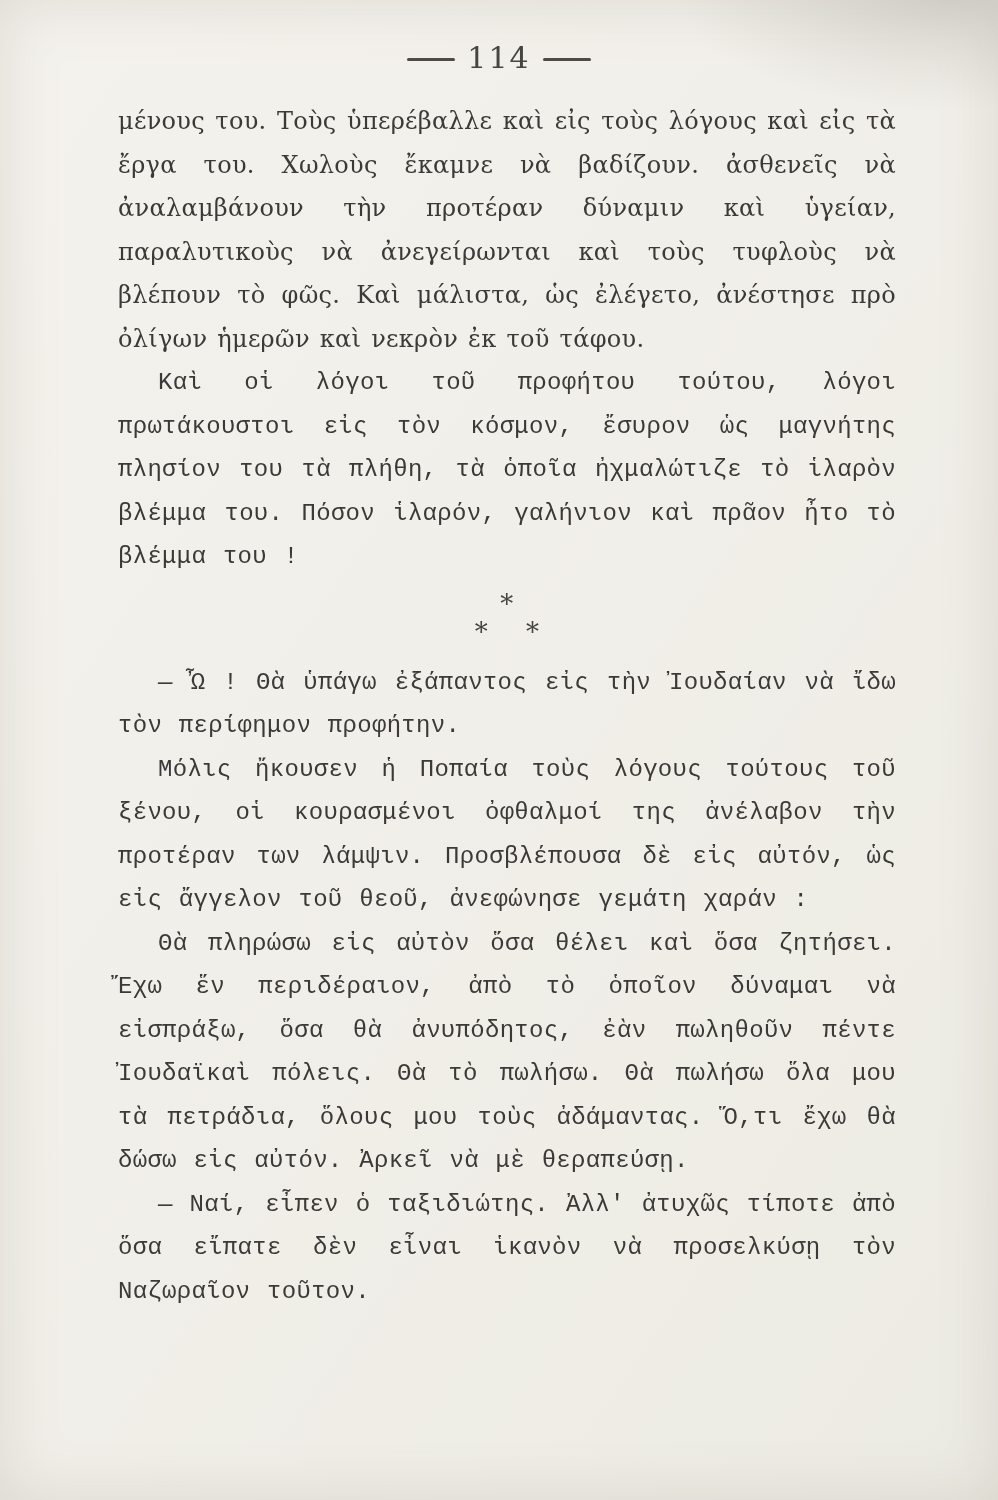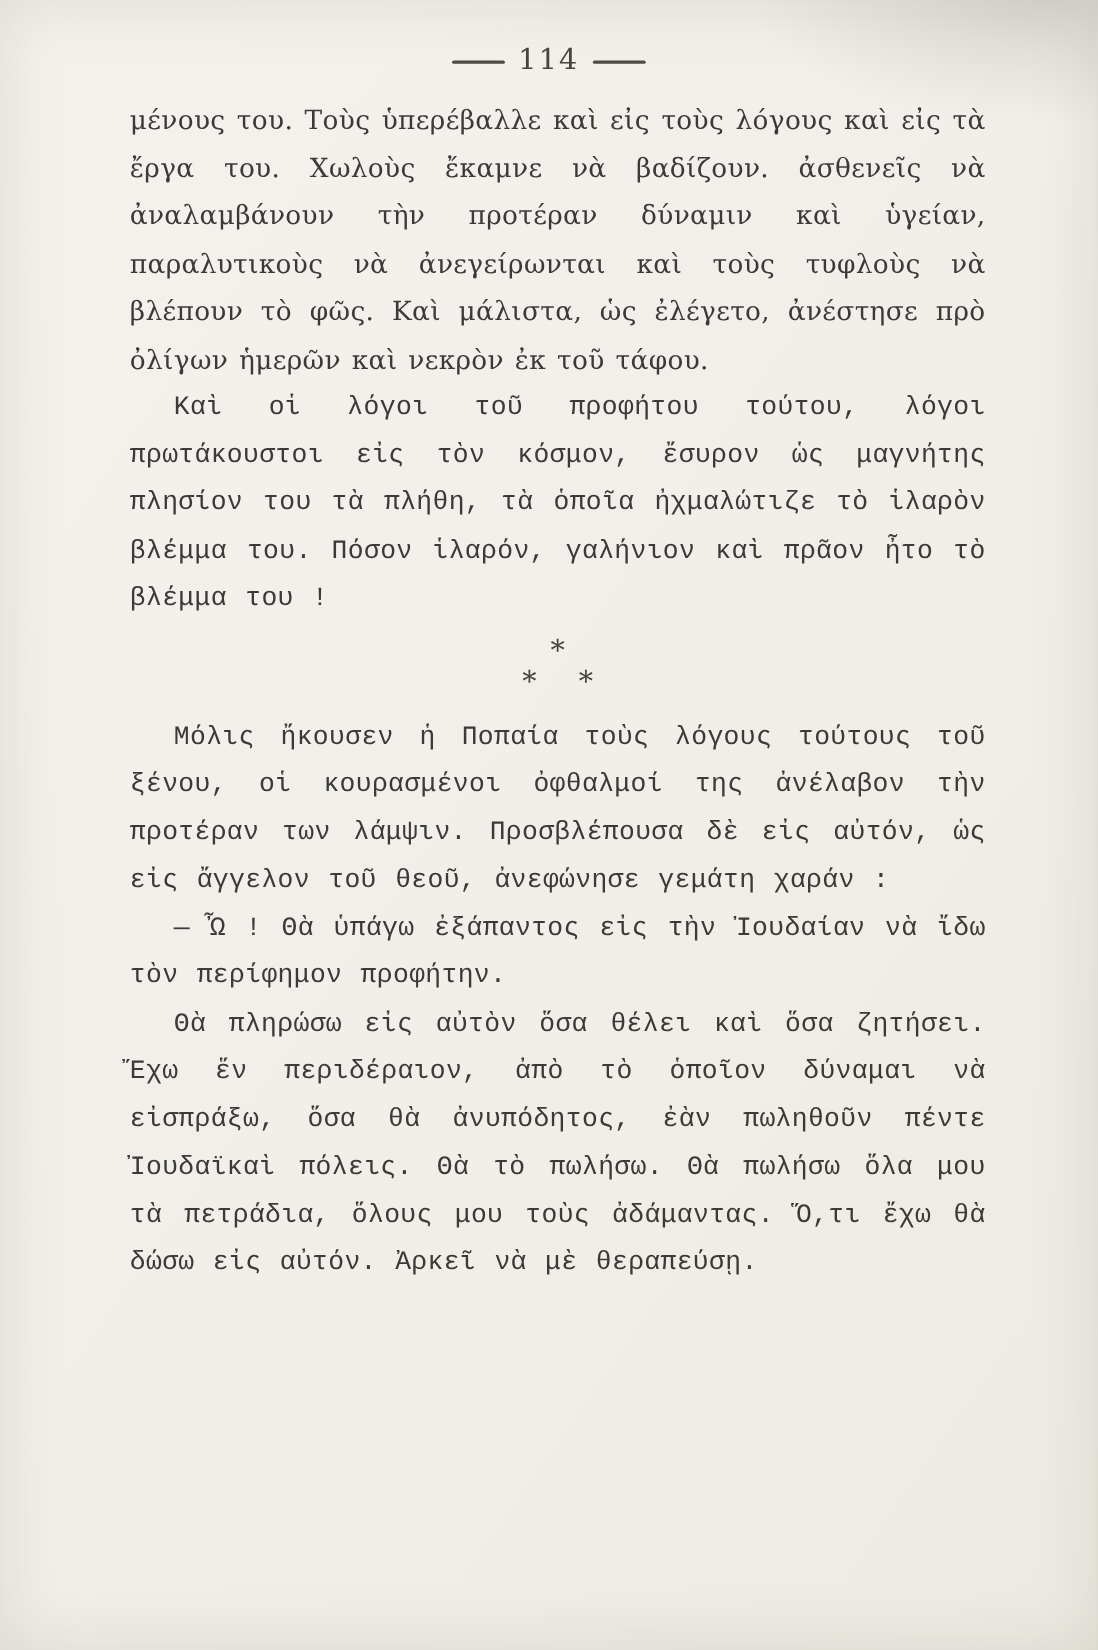--- a/index.html
+++ b/index.html
@@ -32,34 +32,34 @@
   }
   .page-number-row {
     position: absolute;
     top: 40px;
     left: 0;
     width: 100%;
     display: flex;
     align-items: center;
     justify-content: center;
     gap: 12px;
-    font-size: 26px;
+    font-size: 30px;
     letter-spacing: 2px;
     color: #46453f;
   }
   .dash {
     width: 48px;
     height: 3px;
     background: #4c4b45;
     border-radius: 1.5px;
     margin-top: 3px;
   }
   .text-block {
     position: absolute;
-    top: 88px;
+    top: 100px;
     left: 118px;
     width: 778px;
     font-size: 24px;
     line-height: 43.5px;
     text-align: justify;
     letter-spacing: 0.3px;
     word-spacing: 2px;
     color: #3b3a38;
   }
   .text-block p {
@@ -97,18 +97,19 @@
 
   <div class="text-block">
     <p>μένους του. Τοὺς ὑπερέβαλλε καὶ εἰς τοὺς λόγους καὶ εἰς τὰ ἔργα του. Χωλοὺς ἔκαμνε νὰ βαδίζουν. ἀσθενεῖς νὰ ἀναλαμβάνουν τὴν προτέραν δύναμιν καὶ ὑγείαν, παραλυτικοὺς νὰ ἀνεγείρωνται καὶ τοὺς τυφλοὺς νὰ βλέπουν τὸ φῶς. Καὶ μάλιστα, ὡς ἐλέγετο, ἀνέστησε πρὸ ὀλίγων ἡμερῶν καὶ νεκρὸν ἐκ τοῦ τάφου.</p>
     <p class="indent">Καὶ οἱ λόγοι τοῦ προφήτου τούτου, λόγοι πρωτάκουστοι εἰς τὸν κόσμον, ἔσυρον ὡς μαγνήτης πλησίον του τὰ πλήθη, τὰ ὁποῖα ἠχμαλώτιζε τὸ ἱλαρὸν βλέμμα του. Πόσον ἱλαρόν, γαλήνιον καὶ πρᾶον ἦτο τὸ βλέμμα του !</p>
 
     <div class="separator">
       <div class="row1">*</div>
       <div class="row2">* *</div>
     </div>
 
+    <p class="indent">— Ὦ ! Θὰ ὑπάγω ἐξάπαντος εἰς τὴν Ἰουδαίαν νὰ ἴδω τὸν περίφημον προφήτην.</p>
     <p class="indent">Μόλις ἤκουσεν ἡ Ποπαία τοὺς λόγους τούτους τοῦ ξένου, οἱ κουρασμένοι ὀφθαλμοί της ἀνέλαβον τὴν προτέραν των λάμψιν. Προσβλέπουσα δὲ εἰς αὐτόν, ὡς εἰς ἄγγελον τοῦ θεοῦ, ἀνεφώνησε γεμάτη χαράν :</p>
-    <p class="indent">— Ὦ ! Θὰ ὑπάγω ἐξάπαντος εἰς τὴν Ἰουδαίαν νὰ ἴδω τὸν περίφημον προφήτην.</p>
     <p class="indent">Θὰ πληρώσω εἰς αὐτὸν ὅσα θέλει καὶ ὅσα ζητήσει. Ἔχω ἕν περιδέραιον, ἀπὸ τὸ ὁποῖον δύναμαι νὰ εἰσπράξω, ὅσα θὰ ἀνυπόδητος, ἐὰν πωληθοῦν πέντε Ἰουδαϊκαὶ πόλεις. Θὰ τὸ πωλήσω. Θὰ πωλήσω ὅλα μου τὰ πετράδια, ὅλους μου τοὺς ἀδάμαντας. Ὅ,τι ἔχω θὰ δώσω εἰς αὐτόν. Ἀρκεῖ νὰ μὲ θεραπεύσῃ.</p>
+    <p class="indent">— Ναί, εἶπεν ὁ ταξιδιώτης. Ἀλλ' ἀτυχῶς τίποτε ἀπὸ ὅσα εἴπατε δὲν εἶναι ἱκανὸν νὰ προσελκύσῃ τὸν Ναζωραῖον τοῦτον.</p>
   </div>
 
 </div>
 
 </body></html>

